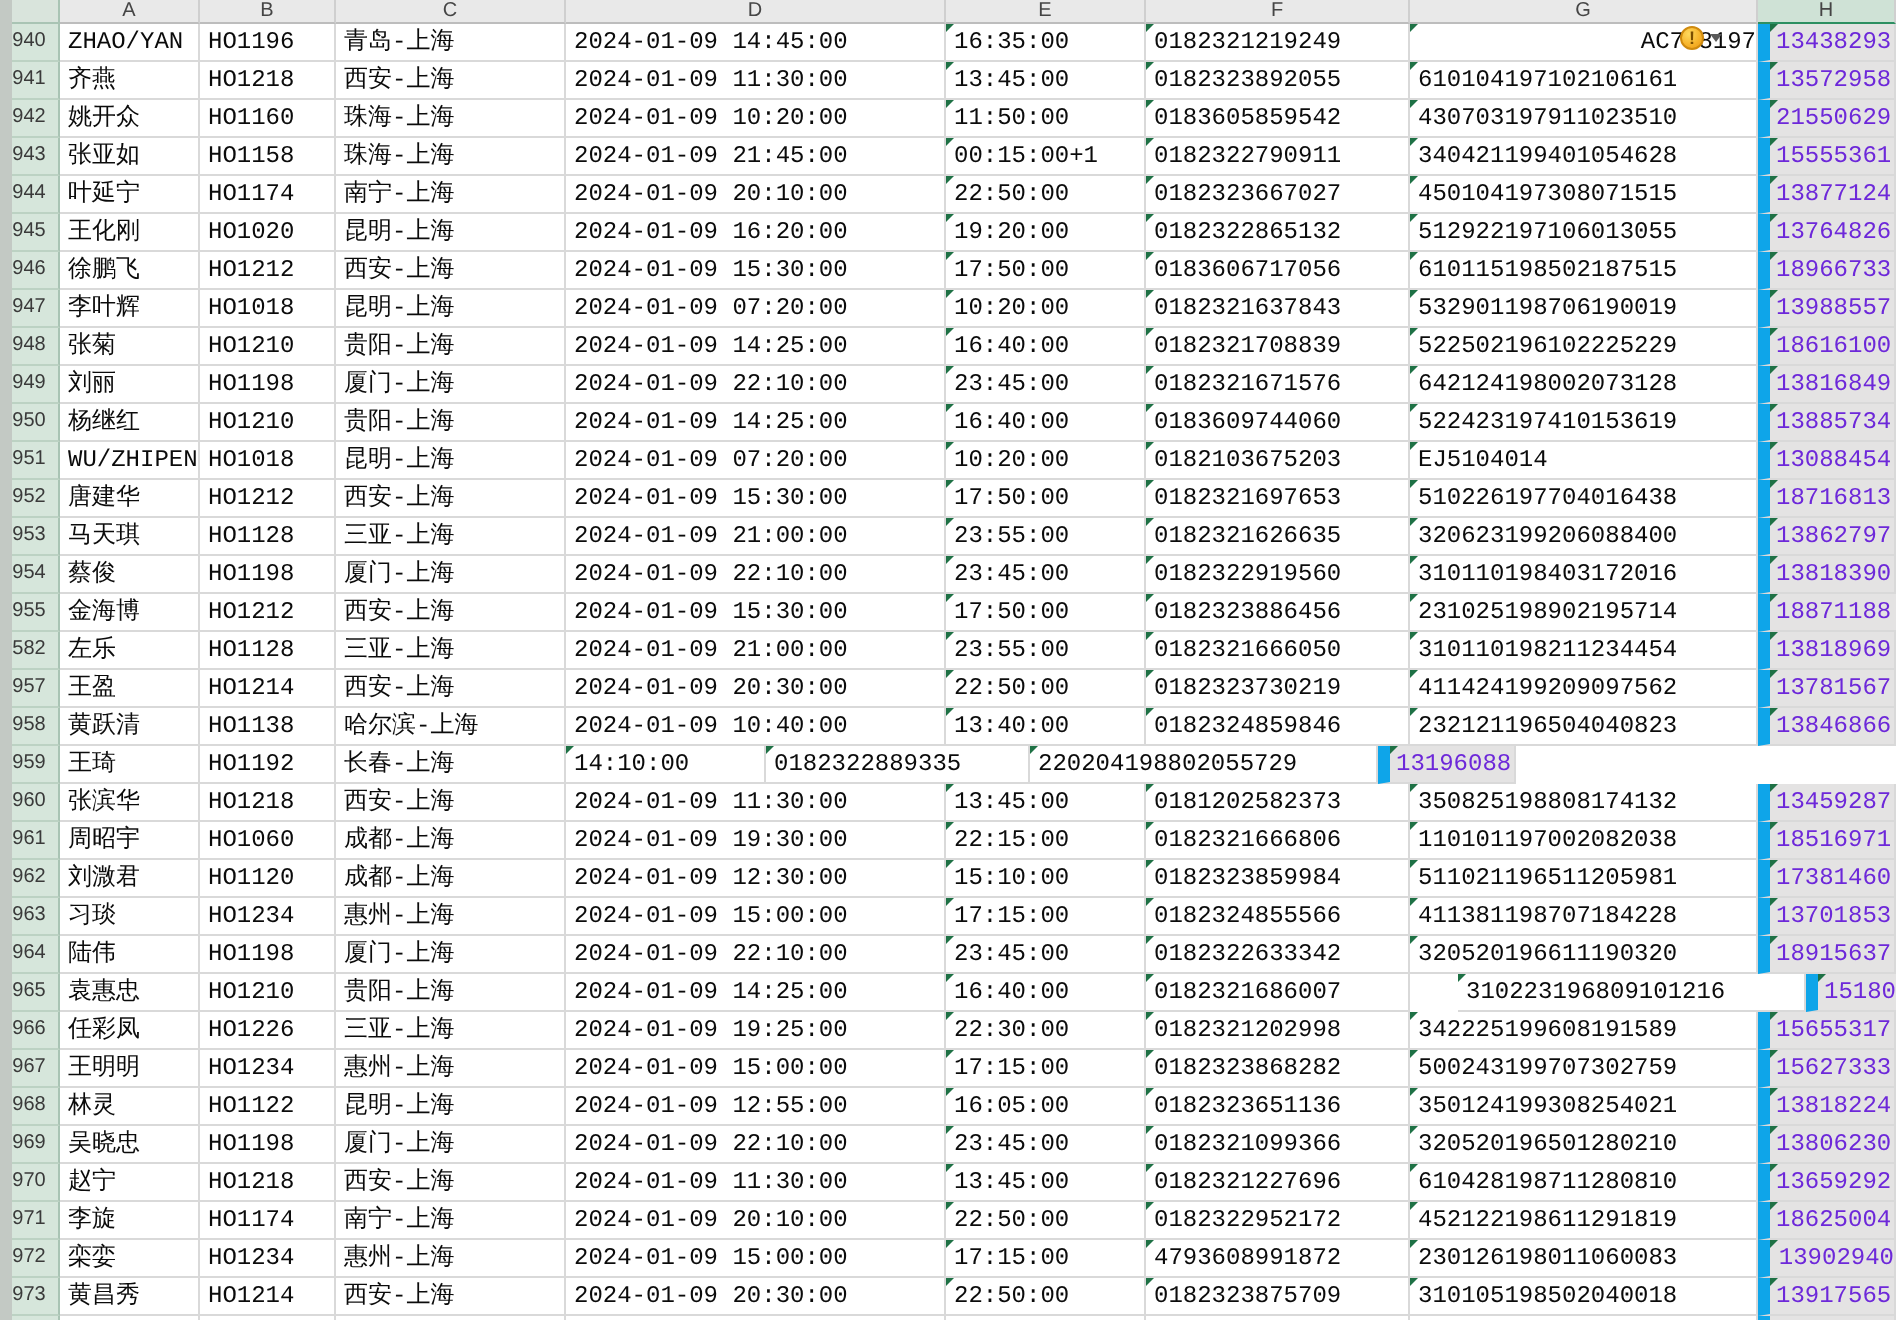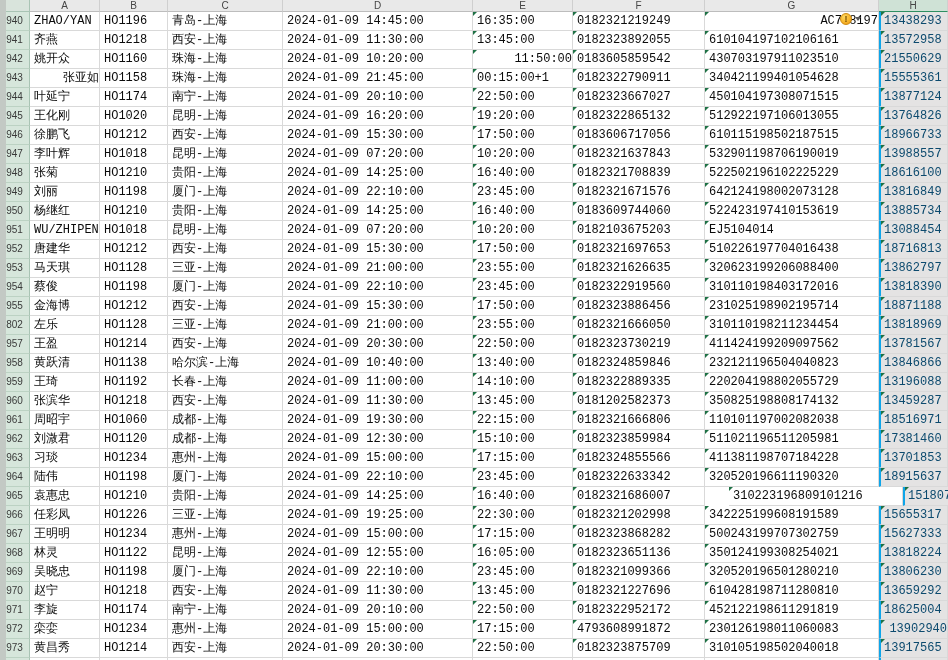--- a/index.html
+++ b/index.html
@@ -15,21 +15,21 @@
   .colhdr.sel{background:#cfe2d6;border-bottom:1px solid #2e8f62;}
   .row{display:flex;height:19px;}
   .rowhdr{width:30px;flex:0 0 30px;background:#d6e6db;border-right:1px solid #a9c4b4;
           border-bottom:1px solid #bcd2c3;font-family:"Liberation Sans",sans-serif;
           font-size:10px;line-height:18px;color:#3a3a3a;text-align:center;}
   .cell{position:relative;height:19px;border-right:1px solid #d9d9d9;border-bottom:1px solid #d9d9d9;
         font-size:12px;line-height:18px;color:#0b0b0b;white-space:nowrap;overflow:hidden;
         padding-left:4px;flex:0 0 auto;}
   .cell.tri::before{content:"";position:absolute;left:0;top:0;width:0;height:0;
         border-top:4px solid #1e7145;border-right:4px solid transparent;}
-  .cell.selcol{background:#e4e3e3;border-left:2px solid #0ea5e9;padding-left:3px;color:#0c4a6e;}
+  .cell.selcol{background:#e4e3e3;border-left:6px solid #0ea5e9;padding-left:3px;color:#6d28d9;}
   .leftstrip{position:absolute;left:0;top:0;width:6px;height:660px;background:#c3c9c4;z-index:5;}
   .err-tag{position:absolute;left:840px;top:13px;display:flex;align-items:center;z-index:6;cursor:pointer;}
   .err-circle{position:relative;width:12px;height:12px;border-radius:50%;
         background:radial-gradient(circle at 35% 30%,#ffd95e 0%,#f7b52c 55%,#ec9712 100%);
         border:1px solid #cf8a0e;}
   .err-circle::after{content:"!";position:absolute;left:0;top:-1px;width:10px;height:12px;
         text-align:center;font-family:"Liberation Sans",sans-serif;font-weight:bold;
         font-size:9px;line-height:12px;color:#7a4d00;}
   .err-caret{width:0;height:0;margin-left:3px;border-left:3px solid transparent;
         border-right:3px solid transparent;border-top:4px solid #5a5a5a;}
@@ -76,28 +76,28 @@
         <div class="cell tri" style="width: 132px;">0182323892055</div>
         <div class="cell tri" style="width: 174px;">610104197102106161</div>
         <div class="cell tri selcol" style="width: 69px;">13572958</div>
       </div>
       <div class="row">
         <div class="rowhdr">942</div>
         <div class="cell" style="width: 70px;">姚开众</div>
         <div class="cell" style="width: 68px;">HO1160</div>
         <div class="cell" style="width: 115px;">珠海-上海</div>
         <div class="cell" style="width: 190px;">2024-01-09 10:20:00</div>
-        <div class="cell tri" style="width: 100px; text-align: right;">11:50:00</div>
+        <div class="cell tri" style="width: 100px;">11:50:00</div>
         <div class="cell tri" style="width: 132px;">0183605859542</div>
         <div class="cell tri" style="width: 174px;">430703197911023510</div>
         <div class="cell tri selcol" style="width: 69px;">21550629</div>
       </div>
       <div class="row">
         <div class="rowhdr">943</div>
-        <div class="cell" style="width: 70px; text-align: right;">张亚如</div>
+        <div class="cell" style="width: 70px;">张亚如</div>
         <div class="cell" style="width: 68px;">HO1158</div>
         <div class="cell" style="width: 115px;">珠海-上海</div>
         <div class="cell" style="width: 190px;">2024-01-09 21:45:00</div>
         <div class="cell tri" style="width: 100px;">00:15:00+1</div>
         <div class="cell tri" style="width: 132px;">0182322790911</div>
         <div class="cell tri" style="width: 174px;">340421199401054628</div>
         <div class="cell tri selcol" style="width: 69px;">15555361</div>
       </div>
       <div class="row">
         <div class="rowhdr">944</div>
@@ -225,21 +225,21 @@
         <div class="cell" style="width: 70px;">金海博</div>
         <div class="cell" style="width: 68px;">HO1212</div>
         <div class="cell" style="width: 115px;">西安-上海</div>
         <div class="cell" style="width: 190px;">2024-01-09 15:30:00</div>
         <div class="cell tri" style="width: 100px;">17:50:00</div>
         <div class="cell tri" style="width: 132px;">0182323886456</div>
         <div class="cell tri" style="width: 174px;">231025198902195714</div>
         <div class="cell tri selcol" style="width: 91px;">18871188</div>
       </div>
       <div class="row">
-        <div class="rowhdr">802</div>
+        <div class="rowhdr">582</div>
         <div class="cell" style="width: 70px;">左乐</div>
         <div class="cell" style="width: 68px;">HO1128</div>
         <div class="cell" style="width: 115px;">三亚-上海</div>
         <div class="cell" style="width: 190px;">2024-01-09 21:00:00</div>
         <div class="cell tri" style="width: 100px;">23:55:00</div>
         <div class="cell tri" style="width: 132px;">0182321666050</div>
         <div class="cell tri" style="width: 174px;">310110198211234454</div>
         <div class="cell tri selcol" style="width: 69px;">13818969</div>
       </div>
       <div class="row">
@@ -262,21 +262,20 @@
         <div class="cell tri" style="width: 100px;">13:40:00</div>
         <div class="cell tri" style="width: 132px;">0182324859846</div>
         <div class="cell tri" style="width: 174px;">232121196504040823</div>
         <div class="cell tri selcol" style="width: 69px;">13846866</div>
       </div>
       <div class="row">
         <div class="rowhdr">959</div>
         <div class="cell" style="width: 70px;">王琦</div>
         <div class="cell" style="width: 68px;">HO1192</div>
         <div class="cell" style="width: 115px;">长春-上海</div>
-        <div class="cell" style="width: 190px;">2024-01-09 11:00:00</div>
         <div class="cell tri" style="width: 100px;">14:10:00</div>
         <div class="cell tri" style="width: 132px;">0182322889335</div>
         <div class="cell tri" style="width: 174px;">220204198802055729</div>
         <div class="cell tri selcol" style="width: 69px;">13196088</div>
       </div>
       <div class="row">
         <div class="rowhdr">960</div>
         <div class="cell" style="width: 70px;">张滨华</div>
         <div class="cell" style="width: 68px;">HO1218</div>
         <div class="cell" style="width: 115px;">西安-上海</div>

